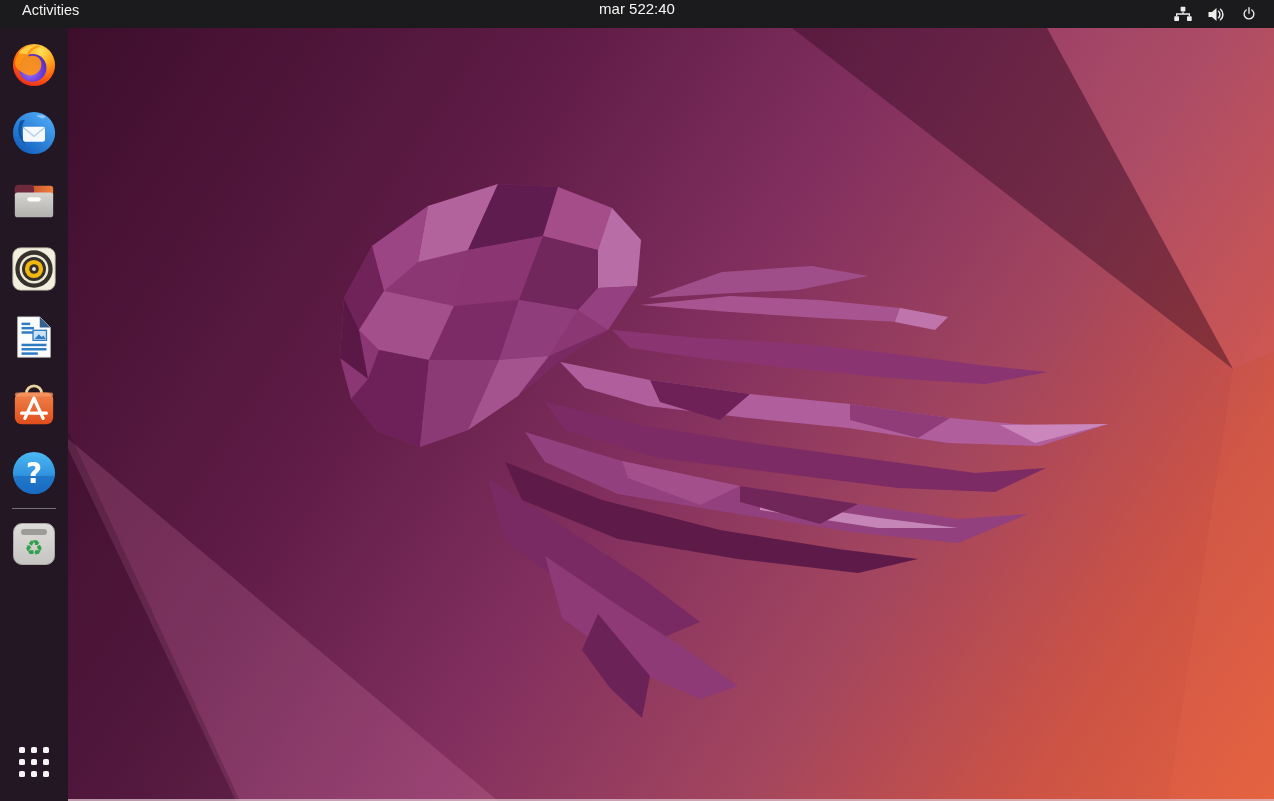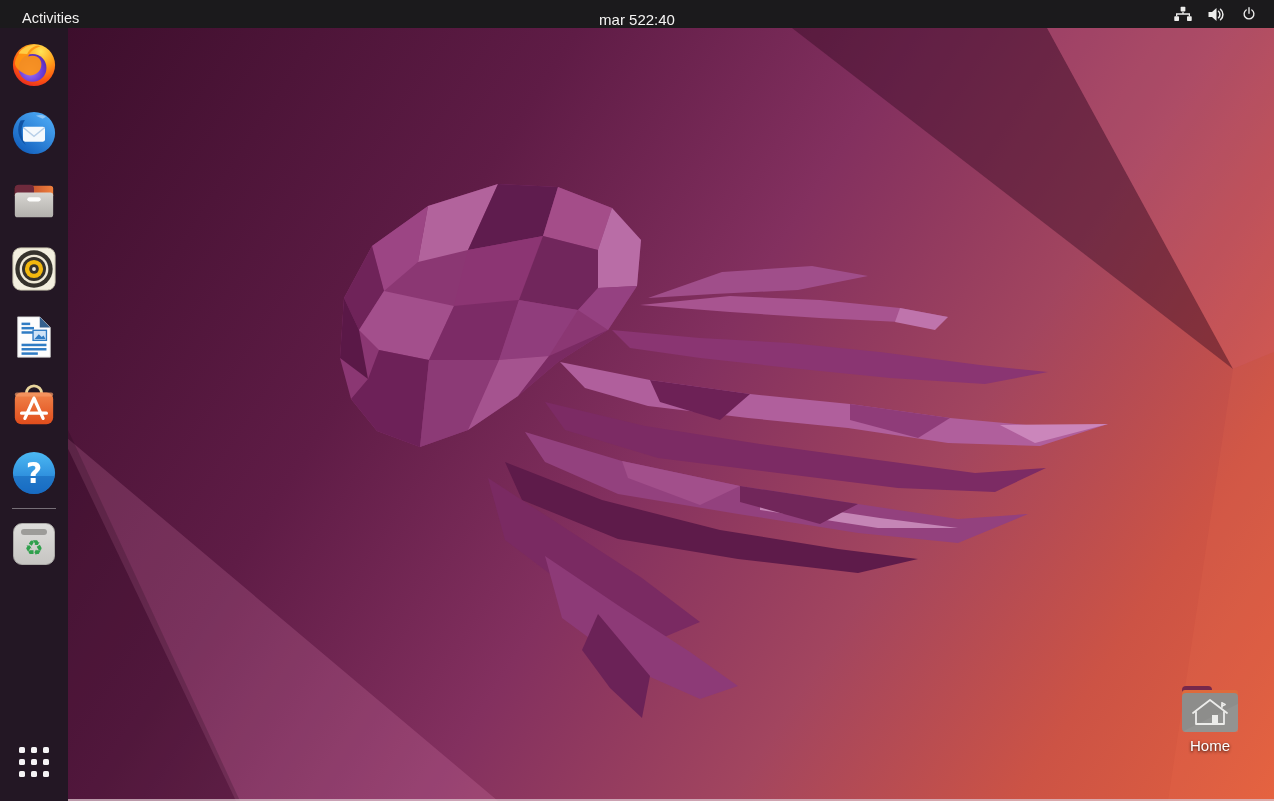--- a/index.html
+++ b/index.html
@@ -1,21 +1,21 @@
 <!DOCTYPE html>
 <html><head>
 <meta charset="utf-8">
 <style>
   html,body{margin:0;padding:0;}
   body{width:1274px;height:801px;position:relative;overflow:hidden;background:#000;
        font-family:"Liberation Sans",sans-serif;-webkit-font-smoothing:antialiased;}
 
   
   .topbar{position:absolute;left:0;top:0;width:1274px;height:28px;background:#1b1a1c;
-          display:flex;align-items:flex-end;color:#f2f1f0;z-index:30;}
+          display:flex;align-items:flex-start;color:#f2f1f0;z-index:30;}
   .activities{margin-left:14px;font-size:14.5px;padding:2px 8px;border-radius:14px;cursor:pointer;}
   .clock{position:absolute;left:50%;transform:translateX(-50%);display:flex;
          font-size:15px;color:#f6f5f4;cursor:pointer;}
   .status{position:absolute;right:8px;top:0;height:28px;display:flex;align-items:center;gap:14px;
           padding:0 8px;cursor:pointer;}
   .status svg{display:block;}
 
   
   .dock{position:absolute;left:0;top:28px;width:68px;height:773px;background:#231724;
         display:flex;flex-direction:column;align-items:center;padding-top:13px;box-sizing:border-box;z-index:20;}
@@ -272,30 +272,15 @@
     <polygon points="505,462 602,500 720,530 838,549 918,559 858,573 738,559 618,539 522,500" fill="#5e1b4a"></polygon>
     <polygon points="488,478 565,528 642,578 700,622 662,638 582,598 505,540" fill="#7a2a62"></polygon>
     <polygon points="545,556 622,608 690,652 738,686 700,699 630,668 562,618" fill="#8d3a77"></polygon>
     <polygon points="598,614 650,676 642,718 610,688 582,650" fill="#6b2257"></polygon>
     <polygon points="650,380 750,394 720,420 660,402" fill="#6d2156"></polygon>
     <polygon points="850,404 950,418 918,438 850,420" fill="#8f3c79"></polygon>
     <polygon points="740,486 858,504 820,524 740,502" fill="#71265a"></polygon>
     <polygon points="622,461 740,486 700,505 628,478" fill="#a24f8b"></polygon>
   </svg>
 
-  <div class="home-icon">
-    <svg width="58" height="52" viewBox="0 0 58 52">
-      <path d="M1,8 q0,-4 4,-4 h22 q4,0 4,4 v6 H1 Z" fill="#76284b"></path>
-      <rect x="1" y="8" width="56" height="8" rx="3" fill="#dd6a3c"></rect>
-      <rect x="1" y="11" width="56" height="39" rx="4" fill="#8d8d8b"></rect>
-      <path d="M1,50 L57,50 L57,22 Z" fill="rgba(255,255,255,0.06)"></path>
-      <g stroke="#ececea" stroke-width="1.8" fill="none" stroke-linejoin="round" stroke-linecap="round">
-        <path d="M12,31 L29,18 L46,31"></path>
-        <path d="M41,21 V25 M41,21 L44,22.5 L41,24"></path>
-        <path d="M15,30 V42 H43 V30"></path>
-      </g>
-      <rect x="31" y="33" width="6" height="9" fill="#ececea"></rect>
-    </svg>
-    <div class="home-label">Home</div>
-  </div>
 
   <div class="bottom-strip"></div>
 </div>
 
 </body></html>

